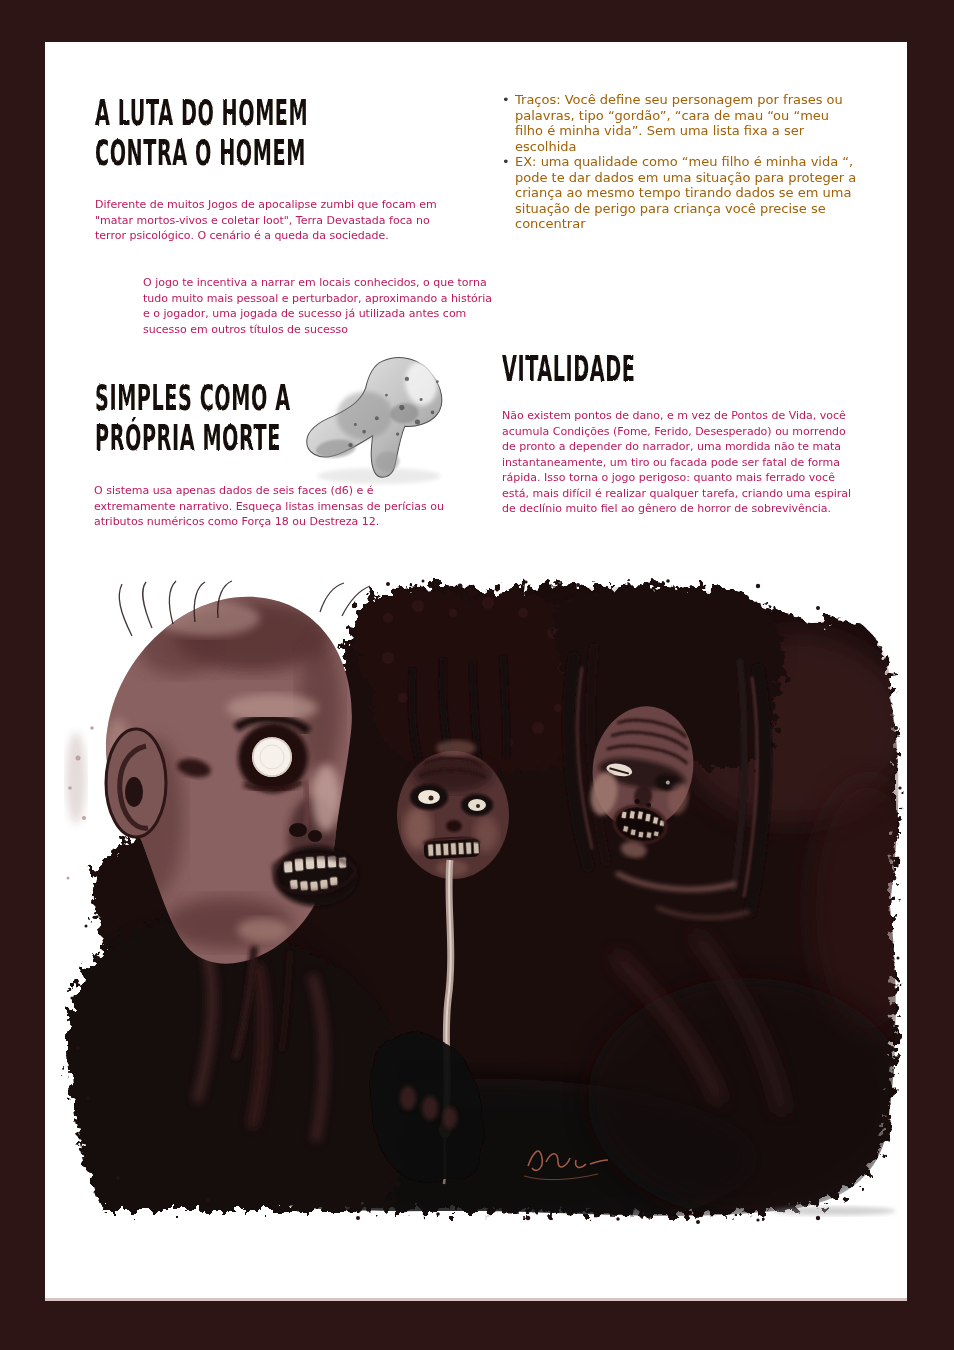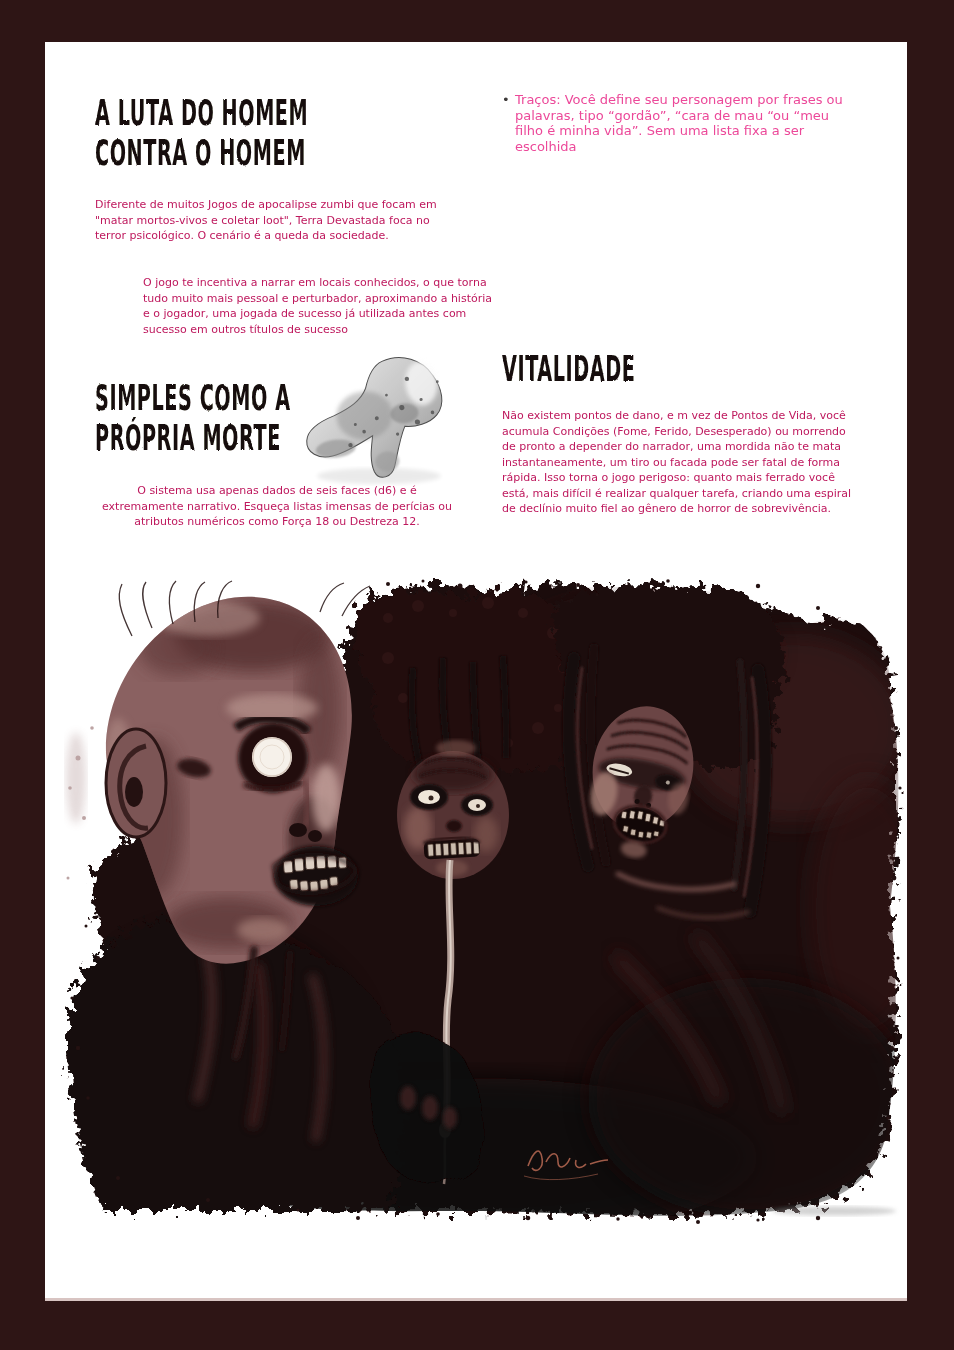--- a/index.html
+++ b/index.html
@@ -24,21 +24,21 @@
     color:#161009;
     font-family:"DejaVu Sans",sans-serif;
     filter:url(#grungeF);
   }
   .para{
     font-size:11px;line-height:15.5px;color:#be185d;margin:0;
   }
   ul.bullets{list-style:none;margin:0;padding:0;}
   ul.bullets li{
     position:relative;padding-left:13px;margin:0;
-    font-size:13px;line-height:15.5px;color:#ec4899;
+    font-size:13px;line-height:15.5px;color:#a16207;
   }
   ul.bullets li::before{
     content:"\2022";position:absolute;left:0;top:0;color:#3e3a39;
   }
   svg{display:block;}
   .defs-svg{position:absolute;width:0;height:0;}
 </style>
 </head>
 <body>
 
@@ -102,24 +102,25 @@
         <circle cx="55" cy="90" r="2.2"></circle>
           <circle cx="124" cy="74" r="2.6"></circle>
         <circle cx="148" cy="36" r="1.4"></circle>
           <circle cx="103" cy="84" r="1.6"></circle>
         <circle cx="84" cy="66" r="2"></circle>
           <circle cx="62" cy="70" r="1.5"></circle>
       </g>
     </g>
   </svg>
 
-  <p class="block para" style="left:56px;top:441px;width:352px;text-align:center;">O sistema usa apenas dados de seis faces (d6) e é extremamente narrativo. Esqueça listas imensas de perícias ou atributos numéricos como Força 18 ou Destreza 12.</p>
+  <p class="block para" style="left:49px;top:441px;width:352px;">O sistema usa apenas dados de seis faces (d6) e é extremamente narrativo. Esqueça listas imensas de perícias ou atributos numéricos como Força 18 ou Destreza 12.</p>
 
   <ul class="block bullets" style="left:457px;top:50px;width:356px;">
     <li>Traços: Você define seu personagem por frases ou palavras, tipo “gordão”, “cara de mau “ou “meu filho é minha vida”. Sem uma lista fixa a ser escolhida</li>
+    <li>EX: uma qualidade como “meu filho é minha vida “, pode te dar dados em uma situação para proteger a criança ao mesmo tempo tirando dados se em uma situação de perigo para criança você precise se concentrar</li>
   </ul>
 
   <div class="block heading" style="left:457px;top:307px;">
     <div class="hline">VITALIDADE</div>
   </div>
 
   <p class="block para" style="left:457px;top:366px;width:356px;">Não existem pontos de dano, e m vez de Pontos de Vida, você acumula Condições (Fome, Ferido, Desesperado) ou morrendo de pronto a depender do narrador, uma mordida não te mata instantaneamente, um tiro ou facada pode ser fatal de forma rápida. Isso torna o jogo perigoso: quanto mais ferrado você está, mais difícil é realizar qualquer tarefa, criando uma espiral de declínio muito fiel ao gênero de horror de sobrevivência.</p>
 
   <svg class="block" style="left:13px;top:536px;" width="848" height="646" viewBox="0 0 848 646">
     <defs>

